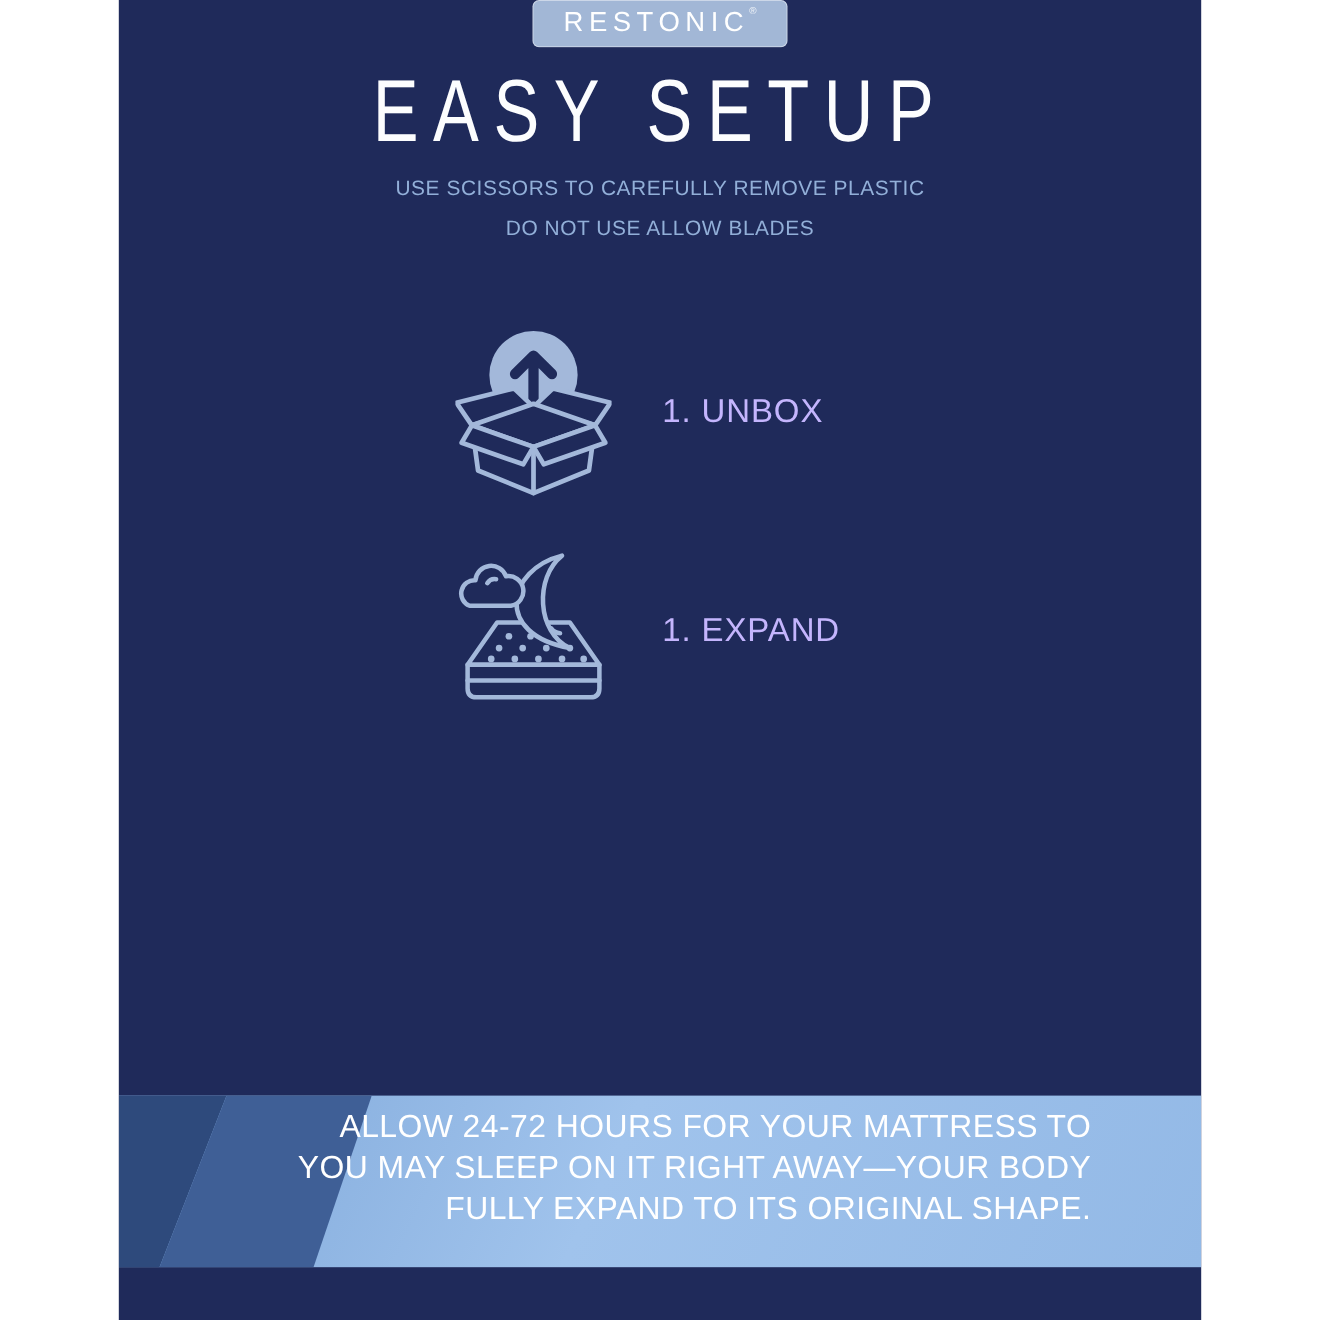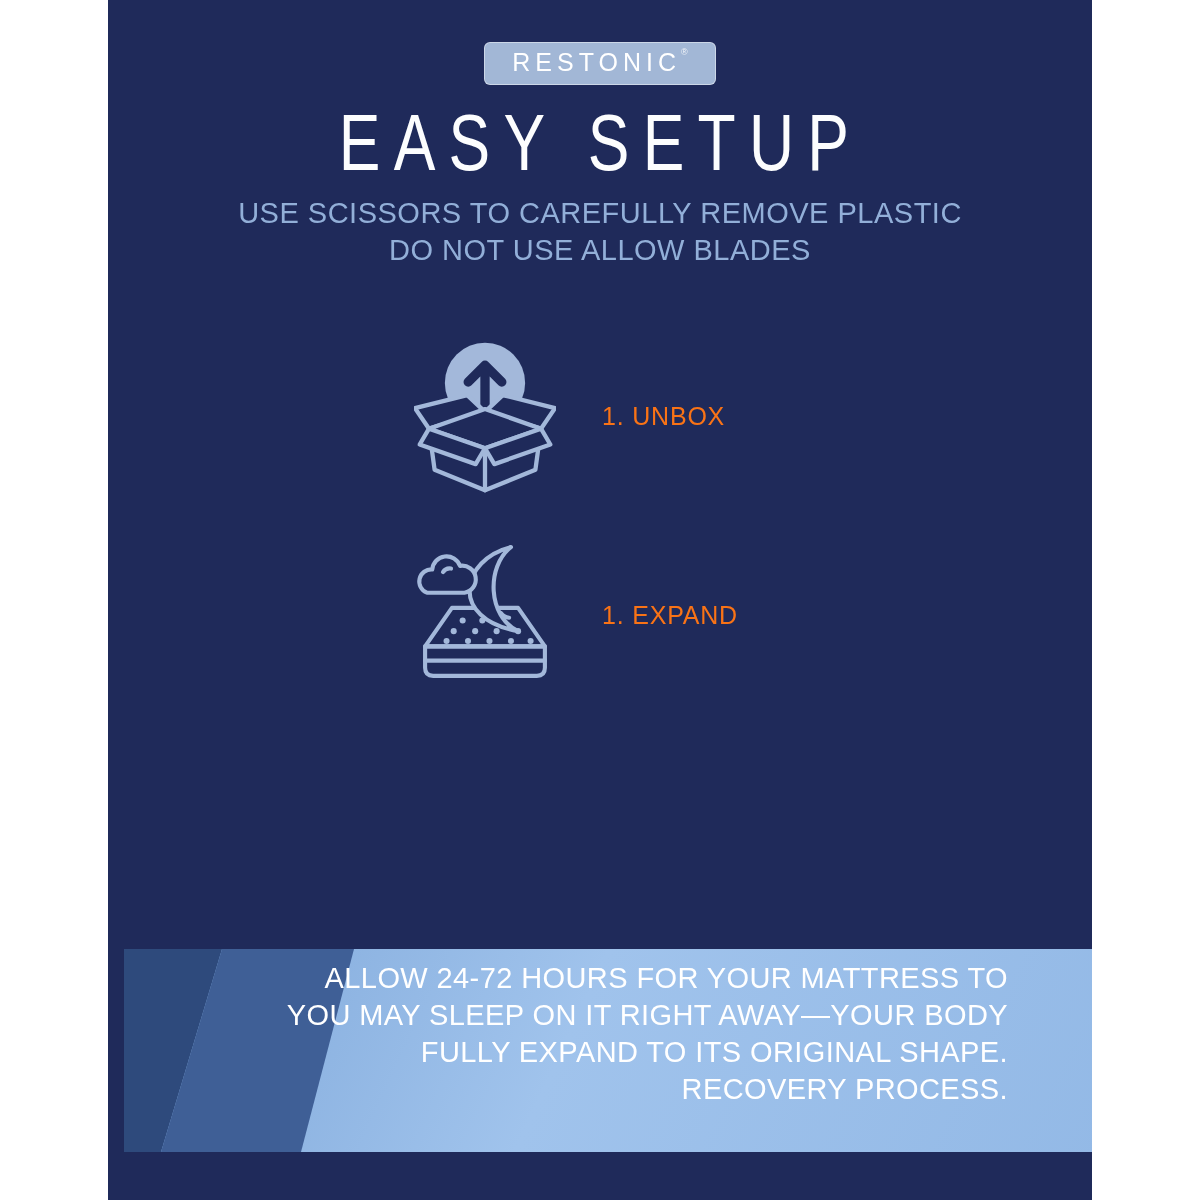--- a/index.html
+++ b/index.html
@@ -16,21 +16,20 @@
   html,body{width:1200px;height:1200px;background:#ffffff;font-family:"Liberation Sans",sans-serif;}
   .card{
     position:relative;
     width:984px;height:1200px;
     margin:0 auto;
     background:var(--navy);
     overflow:hidden;
     display:flex;flex-direction:column;align-items:center;
   }
   .logo-badge{
-    margin-top:42px;
     background:var(--badge-bg);
     border:1px solid rgba(255,255,255,0.45);
     border-radius:6px;
     padding:5px 27px 7px 27px;
     color:var(--white);
     font-size:25px;
     letter-spacing:5px;
     font-weight:400;
     position:relative;
   }
@@ -41,54 +40,54 @@
     font-size:80px;
     font-weight:300;
     letter-spacing:17px;
     transform:scaleX(0.78);
     white-space:nowrap;
   }
   .subtitle{
     margin-top:6px;
     text-align:center;
     color:var(--subtitle-blue);
-    font-size:29px;
+    font-size:19px;
     line-height:37px;
     letter-spacing:0.5px;
   }
   .steps{
     margin-top:48px;
     width:100%;
     display:flex;flex-direction:column;
   }
   .step{
     height:199px;
     display:flex;align-items:center;
   }
   .step-icon-wrap{
     width:190px;
     margin-left:282px;
     display:flex;justify-content:center;align-items:center;
   }
   .step-label{
     margin-left:22px;
-    color:#f97316;
-    font-size:25px;
+    color:#c4b5fd;
+    font-size:30px;
     letter-spacing:0.8px;
   }
   
   .ic-stroke{stroke:var(--accent-light);stroke-width:4.6;fill:none;stroke-linecap:round;stroke-linejoin:round;}
   .ic-stroke-fill{stroke:var(--accent-light);stroke-width:4.6;fill:var(--navy);stroke-linecap:round;stroke-linejoin:round;}
   .ic-fill-light{fill:var(--accent-light);}
   .ic-arrow{stroke:var(--navy);stroke-width:10;fill:none;stroke-linecap:round;stroke-linejoin:round;}
   
   .banner{
     position:absolute;
-    left:16px;bottom:48px;
-    width:100%;height:203px;
+    left:0;bottom:48px;
+    width:100%;height:156px;
     background:linear-gradient(115deg,#7ea7d9 0%,#a0c3ec 45%,#93b9e6 100%);
   }
   .stripe-dark{
     position:absolute;inset:0;
     background:var(--stripe-dark);
     clip-path:polygon(0 0,98px 0,37px 100%,0 100%);
   }
   .stripe-medium{
     position:absolute;inset:0;
     background:var(--stripe-medium);
@@ -176,17 +175,16 @@
 
   </div>
 
   <div class="banner">
     <div class="stripe-dark"></div>
     <div class="stripe-medium"></div>
     <div class="banner-text">
       <div>ALLOW 24-72 HOURS FOR YOUR MATTRESS TO</div>
       <div>YOU MAY SLEEP ON IT RIGHT AWAY—YOUR BODY</div>
       <div>FULLY EXPAND TO ITS ORIGINAL SHAPE.</div>
-      <div>RECOVERY PROCESS.</div>
     </div>
   </div>
 
 </div>
 
 </body></html>

